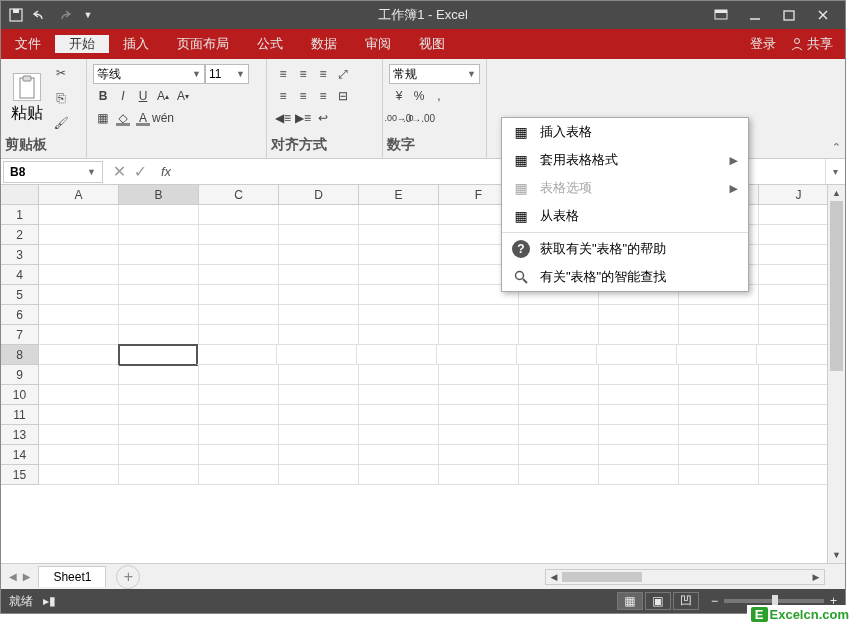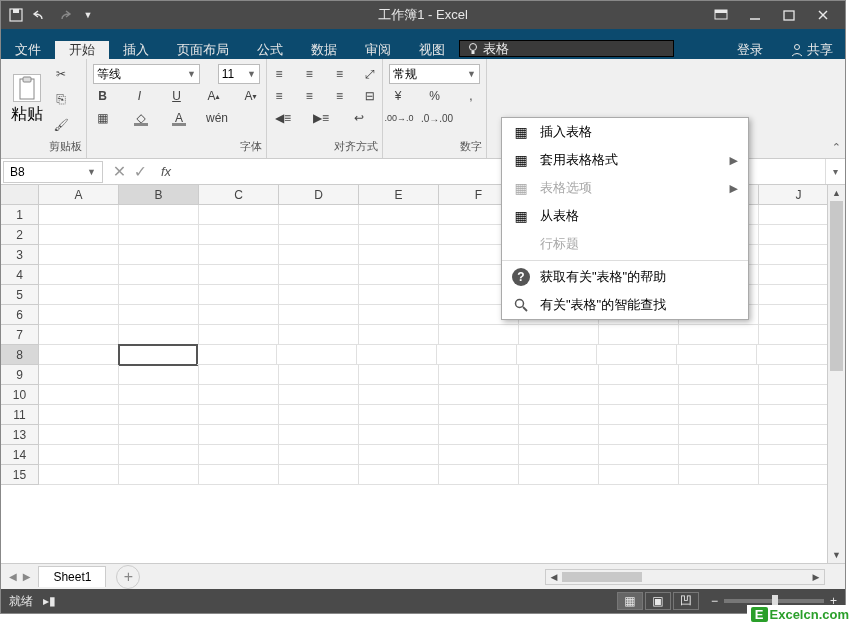--- a/index.html
+++ b/index.html
@@ -4,40 +4,40 @@
 <style>
 *{box-sizing:border-box;margin:0;padding:0;font-family:"Microsoft YaHei","Segoe UI",Arial,sans-serif;}
 body{background:#fff;width:857px;height:626px;overflow:hidden;position:relative;}
 .app{width:846px;height:614px;border:1px solid #888;background:#fff;display:flex;flex-direction:column;position:relative;}
 .titlebar{height:28px;background:#4a4a4a;display:flex;align-items:center;color:#e8e8e8;font-size:12px;position:relative;}
 .qat{display:flex;align-items:center;gap:6px;padding:0 6px;}
 .qat .ic{width:18px;height:18px;display:flex;align-items:center;justify-content:center;}
 .title-center{position:absolute;left:0;right:0;text-align:center;pointer-events:none;font-size:13px;}
 .win-ctrls{position:absolute;right:0;display:flex;align-items:center;gap:18px;padding:0 14px;}
 .win-ctrls .ic{width:16px;height:16px;display:flex;align-items:center;justify-content:center;}
-.tabbar{height:30px;background:#0c4a6e;display:flex;align-items:flex-end;color:#e8e8e8;font-size:13px;}
+.tabbar{height:30px;background:#b91c1c;display:flex;align-items:center;color:#e8e8e8;font-size:13px;}
 .tab{padding:0 14px;display:flex;align-items:center;cursor:pointer;}
 .tab.file{}
 .tab.active{background:#f0f0f0;color:#333;}
 .tell-me{flex:0 0 215px;display:flex;align-items:center;border:1px solid #000;background:#3a3a3a;margin:2px 0;padding:0 6px;}
 .tell-me input{background:transparent;border:none;outline:none;color:#e8e8e8;font-size:13px;width:100%;padding-left:4px;}
-.tab-right{display:flex;align-items:center;gap:27px;padding:0 12px;}
+.tab-right{display:flex;align-items:center;gap:14px;padding:0 12px;}
 .ribbon{height:100px;background:#f0f0f0;border-bottom:1px solid #ccc;display:flex;position:relative;}
 .group{border-right:1px solid #d0d0d0;display:flex;flex-direction:column;padding:2px 4px;position:relative;}
 .group-body{flex:1;display:flex;}
-.group-label{text-align:right;font-size:11px;color:#555;padding:1px 0 2px;position:relative;}
+.group-label{text-align:left;font-size:14px;color:#555;padding:1px 0 2px;position:relative;font-weight:bold;}
 .big-btn{display:flex;flex-direction:column;align-items:center;justify-content:center;width:44px;}
 .big-btn .icn{width:28px;height:28px;background:#fff;border:1px solid #bbb;margin-bottom:2px;position:relative;}
 .smcol{display:flex;flex-direction:column;justify-content:space-around;padding:0 2px;}
 .smbtn{width:20px;height:20px;display:flex;align-items:center;justify-content:center;font-size:12px;color:#444;border:1px solid transparent;}
 .combo{height:20px;border:1px solid #bbb;background:#fff;display:flex;align-items:center;font-size:12px;padding:0 3px;position:relative;}
 .combo .dd{margin-left:auto;font-size:9px;color:#666;}
-.row{display:flex;align-items:center;gap:18px;margin:1px 0;}
+.row{display:flex;align-items:center;gap:0;margin:1px 0;}
 .formula-bar{height:26px;border-bottom:1px solid #ccc;display:flex;align-items:center;background:#fff;}
-.name-box{width:100px;height:22px;border:1px solid #ccc;margin:0 2px;display:flex;align-items:center;padding:0 6px;font-size:12px;position:relative;}
+.name-box{width:100px;height:22px;border:1px solid #ccc;margin:0 2px;display:flex;align-items:center;padding:0 6px;font-size:12px;position:relative;font-weight:bold;}
 .name-box .dd{margin-left:auto;font-size:9px;color:#666;}
 .fx-btns{width:50px;display:flex;align-items:center;justify-content:space-around;color:#999;padding:0 4px;}
 .fx-label{font-style:italic;font-size:13px;color:#555;padding:0 6px;}
 .fx-input{flex:1;}
 .fbar-expand{width:20px;text-align:center;color:#666;font-size:10px;border-left:1px solid #ddd;height:100%;display:flex;align-items:center;justify-content:center;}
 .grid-area{flex:1;display:flex;flex-direction:column;background:#fff;position:relative;overflow:hidden;}
 .col-headers{display:flex;height:20px;background:#f5f5f5;border-bottom:1px solid #ccc;}
 .corner{width:38px;border-right:1px solid #ccc;background:#eee;}
 .col-h{width:80px;border-right:1px solid #ccc;display:flex;align-items:center;justify-content:center;font-size:12px;color:#444;background:#f5f5f5;}
 .col-h.sel{background:#d8d8d8;}
@@ -130,27 +130,20 @@
 
   <div class="tabbar">
     <div class="tab file">文件</div>
     <div class="tab active">开始</div>
     <div class="tab">插入</div>
     <div class="tab">页面布局</div>
     <div class="tab">公式</div>
     <div class="tab">数据</div>
     <div class="tab">审阅</div>
     <div class="tab">视图</div>
-    <div class="tell-me">
-      <svg width="14" height="14">
-          <circle cx="7" cy="5" r="3.5" fill="none" stroke="#e8e8e8"></circle>
-          <rect x="5.5" y="9" width="3" height="3" fill="#e8e8e8"></rect>
-        </svg>
-      <input value="表格" style="">
-    </div>
     <div style="flex:1"></div>
     <div class="tab-right">
       <span>登录</span>
       <span style="display:flex;align-items:center;gap:3px;">
         <svg width="14" height="14">
             <circle cx="7" cy="4" r="2.5" fill="none" stroke="#e8e8e8"></circle>
             <path d="M2 13 Q7 8 12 13" fill="none" stroke="#e8e8e8"></path>
           </svg>
         <span>共享</span>
       </span>
@@ -198,21 +191,20 @@
           <div class="smbtn">A<sup style="font-size:8px">▴</sup></div>
           <div class="smbtn">A<sup style="font-size:8px">▾</sup></div>
         </div>
         <div class="row">
           <div class="smbtn">▦</div>
           <div class="smbtn" style="position:relative">◇<span style="position:absolute;bottom:1px;left:2px;right:2px;height:3px;background:#888"></span></div>
           <div class="smbtn" style="position:relative">A<span style="position:absolute;bottom:1px;left:2px;right:2px;height:3px;background:#888"></span></div>
           <div class="smbtn" style="font-size:12px">wén</div>
         </div>
       </div>
-      <div class="group-label">字体</div>
     </div>
 
     <div class="group" style="width:116px">
       <div class="group-body" style="flex-direction:column;padding:2px;">
         <div class="row">
           <div class="smbtn">≡</div>
           <div class="smbtn">≡</div>
           <div class="smbtn">≡</div>
           <div class="smbtn">⤢</div>
         </div>
@@ -265,24 +257,20 @@
         <span class="mi-arrow">▶</span>
       </div>
       <div class="menu-item disabled">
         <span class="mi-icon">▦</span>
         <span>表格选项</span>
         <span class="mi-arrow">▶</span>
       </div>
       <div class="menu-item">
         <span class="mi-icon">▦</span>
         <span>从表格</span>
-      </div>
-      <div class="menu-item disabled">
-        <span class="mi-icon"></span>
-        <span>行标题</span>
       </div>
       <div class="menu-sep"></div>
       <div class="menu-item">
         <span class="mi-icon" style="background:#555;color:#fff;border-radius:50%;font-weight:bold;font-size:12px">?</span>
         <span>获取有关"表格"的帮助</span>
       </div>
       <div class="menu-item">
         <span class="mi-icon">
             <svg width="14" height="14">
               <circle cx="5.5" cy="5.5" r="4" fill="none" stroke="#555" stroke-width="1.5"></circle>

